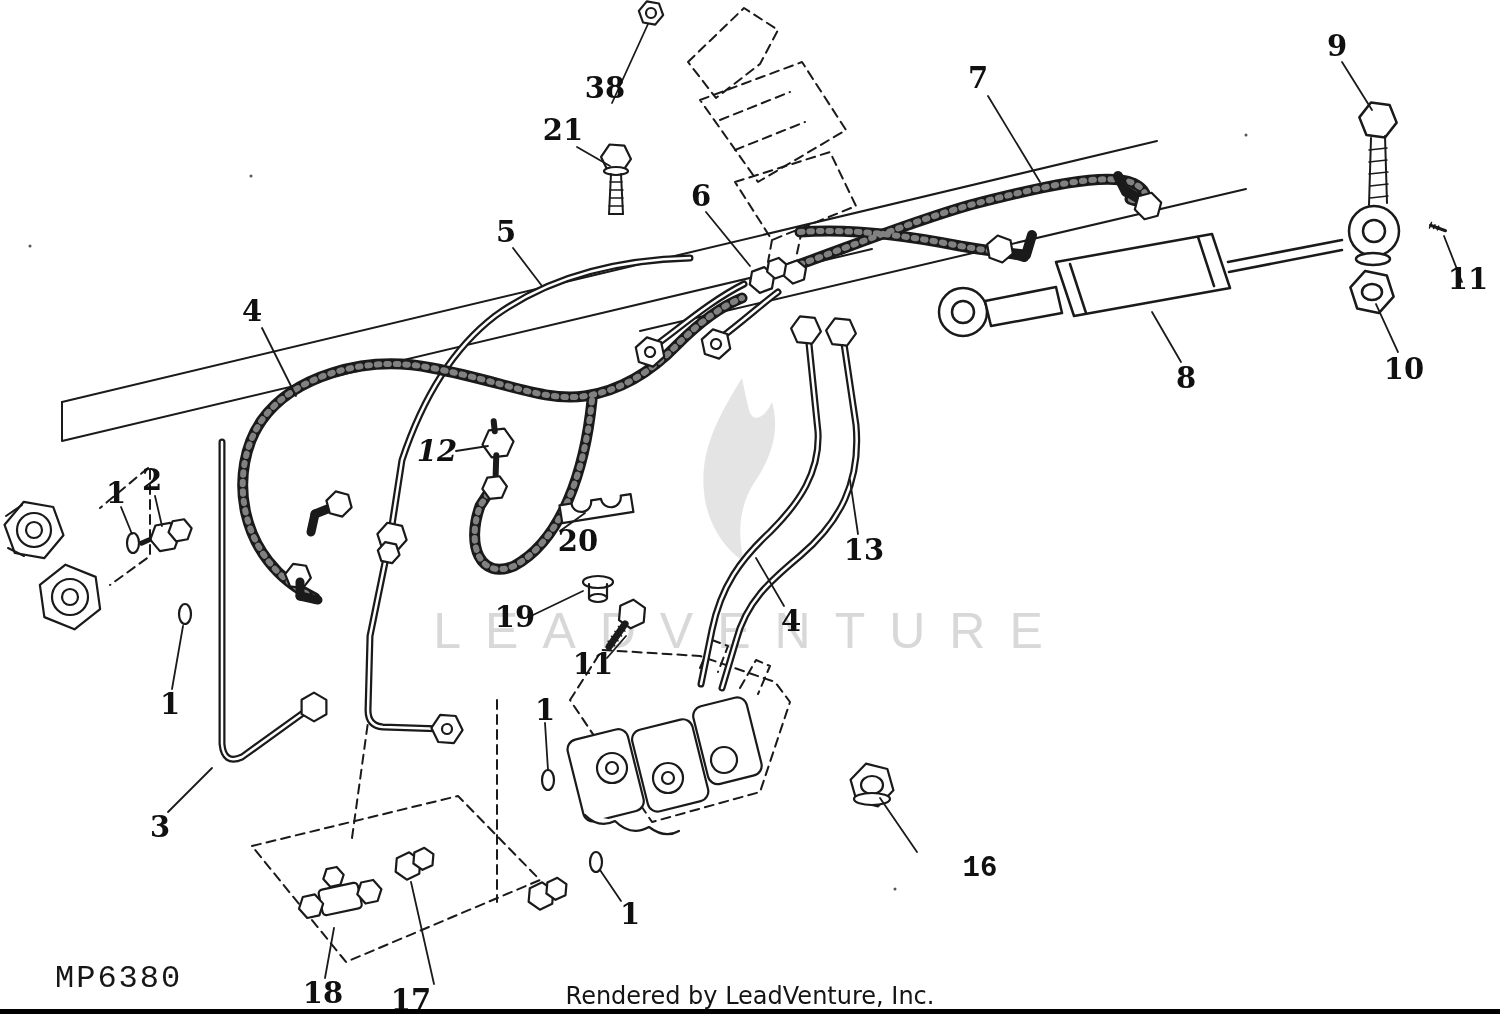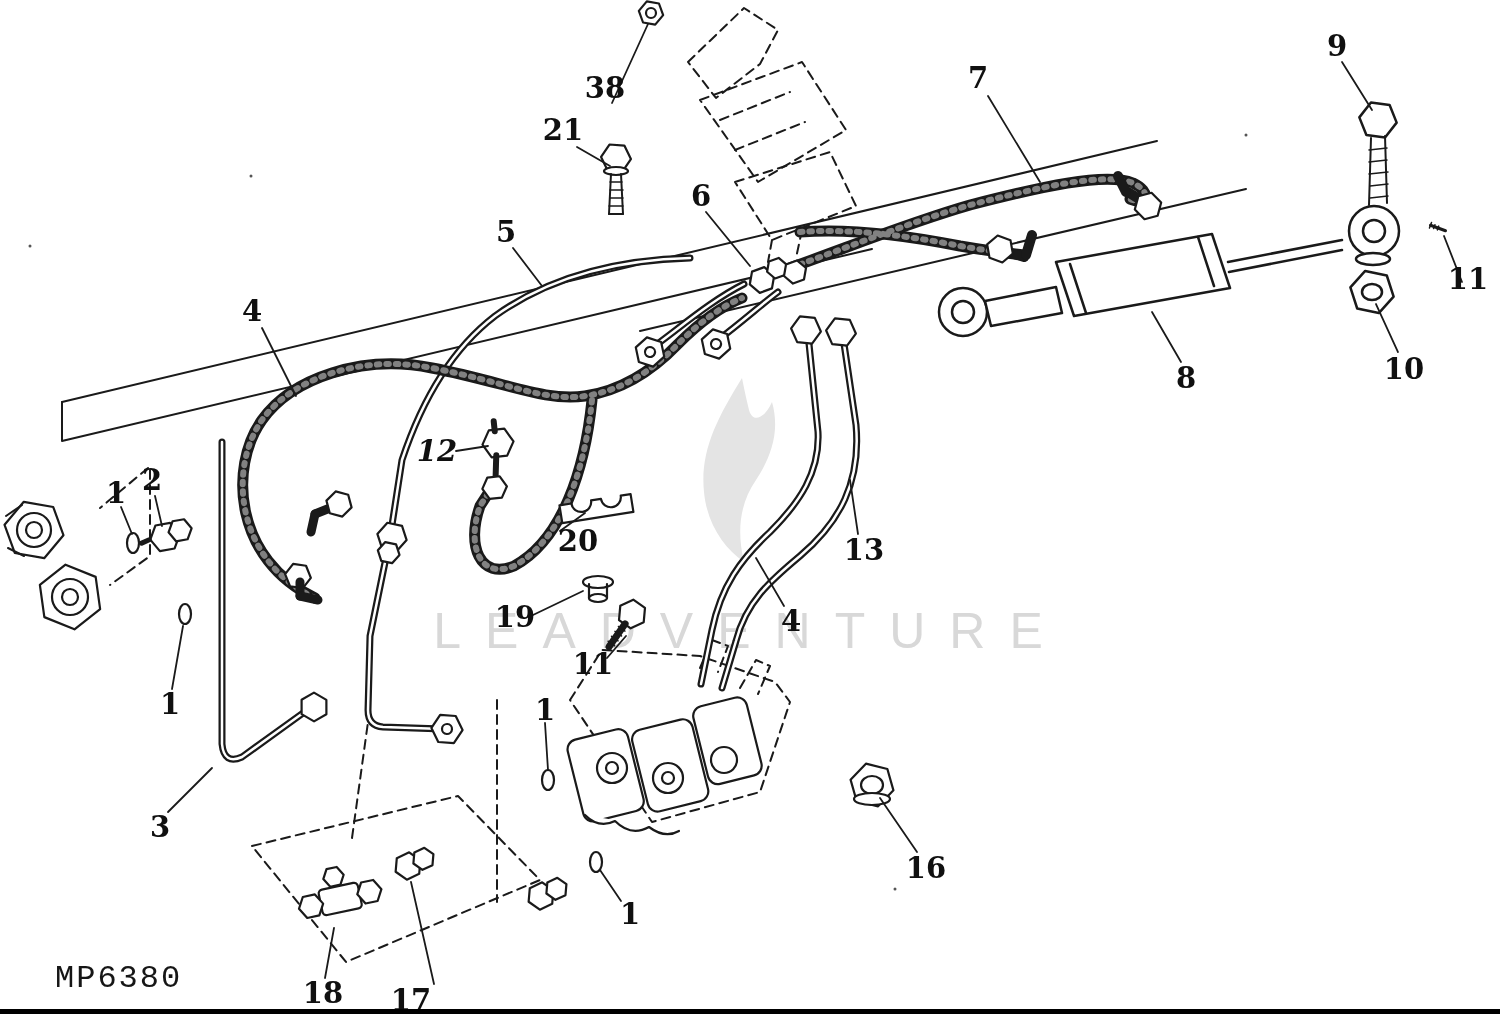--- a/index.html
+++ b/index.html
@@ -306,21 +306,22 @@
       <span class="callout" style="left: 116px; top: 493px;">1</span>
       <span class="callout" style="left: 152px; top: 480px;">2</span>
       <span class="callout" style="left: 570px; top: 541px; margin-left: 8px;">20</span>
       <span class="callout" style="left: 864px; top: 550px;">13</span>
       <span class="callout" style="left: 515px; top: 617px;">19</span>
       <span class="callout" style="left: 791px; top: 621px;">4</span>
       <span class="callout" style="left: 593px; top: 664px;">11</span>
       <span class="callout" style="left: 170px; top: 704px;">1</span>
       <span class="callout" style="left: 545px; top: 710px;">1</span>
       <span class="callout" style="left: 160px; top: 827px;">3</span>
-      <span class="callout" style="left: 926px; top: 868px;">16</span>
+      <span class="callout" style="left: 980px; top: 868px; font-family: Liberation Mono, monospace;">16</span>
       <span class="callout" style="left: 323px; top: 993px;">18</span>
       <span class="callout" style="left: 411px; top: 1000px;">17</span>
       <span class="callout" style="left: 630px; top: 914px;">1</span>
     </div>
 
   <div class="code">MP6380</div>
+  <div class="footer">Rendered by LeadVenture, Inc.</div>
   <div class="bottom-bar"></div>
 </div>
 
 </body></html>

